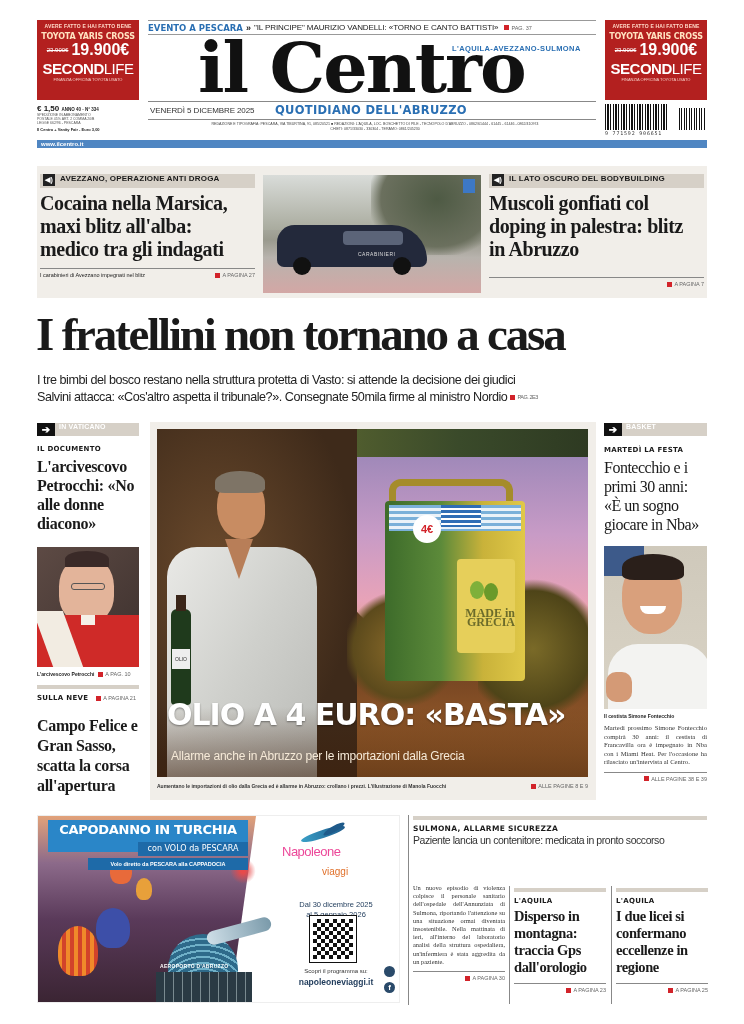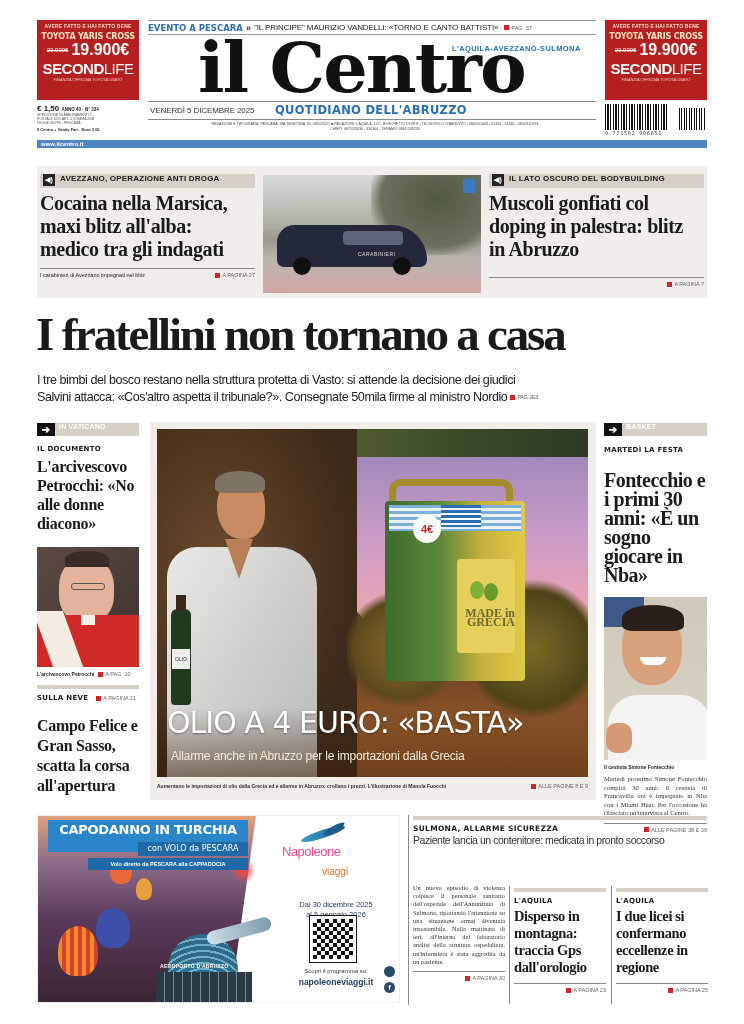--- a/index.html
+++ b/index.html
@@ -178,36 +178,36 @@
     <div style="position:absolute;left:228px;top:72px;width:140px;height:180px;background:linear-gradient(90deg,#3d6b2a,#5c8a3a 40%,#c9b23a 70%,#e0c848);border-radius:4px"></div>
     <div style="position:absolute;left:232px;top:76px;width:132px;height:26px;background:repeating-linear-gradient(180deg,#7ab0d9 0 3px,#eaf2f8 3px 6px)"></div>
     <div style="position:absolute;left:284px;top:76px;width:40px;height:22px;background:repeating-linear-gradient(180deg,#2f6db5 0 3px,#fff 3px 5px)"></div>
     <div style="position:absolute;left:256px;top:86px;width:28px;height:28px;border-radius:50%;background:#fff;display:flex;align-items:center;justify-content:center;color:#d2232a;font-weight:bold;font-size:11px">4€</div>
     <div style="position:absolute;left:300px;top:130px;width:58px;height:94px;background:#e6cf5a;border-radius:4px"></div>
     <div style="position:absolute;left:313px;top:152px;width:14px;height:18px;background:#7fb03a;border-radius:50%"></div>
     <div style="position:absolute;left:327px;top:154px;width:14px;height:18px;background:#6a9a2a;border-radius:50%"></div>
     <div style="position:absolute;left:300px;top:180px;width:58px;font-family:'Liberation Serif',serif;font-size:12px;color:#6b6b2a;text-align:right;line-height:9px;font-weight:bold">MADE in GRECIA</div>
 
     <div style="position:absolute;left:0;bottom:0;width:431px;height:70px;background:linear-gradient(180deg,transparent,rgba(60,30,10,.55))"></div>
-    <div style="position:absolute;left:10px;top:278px;font-size:30px;font-weight:400;color:#fff;letter-spacing:-1px;font-family:'DejaVu Sans',sans-serif;white-space:nowrap;line-height:32px;text-shadow:0 1px 2px rgba(0,0,0,.4)">OLIO A 4 EURO: «BASTA»</div>
+    <div style="position:absolute;left:10px;top:270px;font-size:30px;font-weight:700;color:#fff;letter-spacing:-1px;font-family:'DejaVu Sans',sans-serif;white-space:nowrap;line-height:32px;text-shadow:0 1px 2px rgba(0,0,0,.4)">OLIO A 4 EURO: «BASTA»</div>
     <div style="position:absolute;left:14px;top:320px;font-size:12px;color:#f6ead8;letter-spacing:-.2px;white-space:nowrap">Allarme anche in Abruzzo per le importazioni dalla Grecia</div>
   </div>
   <div style="display:flex;justify-content:space-between;align-items:center;margin-top:6px">
     <span style="font-size:5px;font-weight:bold;color:#333">Aumentano le importazioni di olio dalla Grecia ed è allarme in Abruzzo: crollano i prezzi. L'illustrazione di Manola Fuocchi</span>
     <span class="pg">ALLE PAGINE 8 E 9</span>
   </div>
 </div>
 
 <div class="abs" style="left:604px;top:423px;width:103px;">
   <div class="tag-gray" style="height:13px">
     <span class="arrow-box">➔</span>
     <span style="color:#fff;font-size:7px">BASKET</span>
   </div>
   <div class="kicker" style="margin-top:10px;font-size:7px">MARTEDÌ LA FESTA</div>
-  <div class="serif" style="font-size:20px;font-weight:bold;line-height:19px;margin-top:17px;letter-spacing:-.5px">Fontecchio e i primi 30 anni: «È un sogno giocare in Nba»</div>
+  <div class="serif" style="font-size:16px;font-weight:normal;line-height:19px;margin-top:4px;letter-spacing:-.5px">Fontecchio e i primi 30 anni: «È un sogno giocare in Nba»</div>
   <div style="margin-top:12px;width:103px;height:163px;position:relative;overflow:hidden;background:linear-gradient(180deg,#cfc9bb,#d9d3c5)">
     <div style="position:absolute;left:0;top:0;width:40px;height:30px;background:#3d5a8a"></div>
     <div style="position:absolute;left:18px;top:14px;width:60px;height:74px;background:#d9a07c;border-radius:45% 45% 45% 45%"></div>
     <div style="position:absolute;left:18px;top:8px;width:62px;height:26px;background:#2a1f1a;border-radius:50% 50% 20% 20%"></div>
     <div style="position:absolute;left:36px;top:60px;width:26px;height:8px;background:#fff;border-radius:0 0 10px 10px"></div>
     <div style="position:absolute;left:4px;top:98px;width:103px;height:70px;background:#f3f3f1;border-radius:30px 30px 0 0"></div>
     <div style="position:absolute;left:2px;top:126px;width:26px;height:30px;background:#d49a76;border-radius:10px"></div>
   </div>
   <div style="font-size:5px;font-weight:bold;margin-top:4px">Il cestista Simone Fontecchio</div>
   <div class="body-txt" style="margin-top:5px;font-size:6.6px;line-height:8.6px">Martedì prossimo Simone Fontecchio compirà 30 anni: il cestista di Francavilla ora è impegnato in Nba con i Miami Heat. Per l'occasione ha rilasciato un'intervista al Centro.</div>

